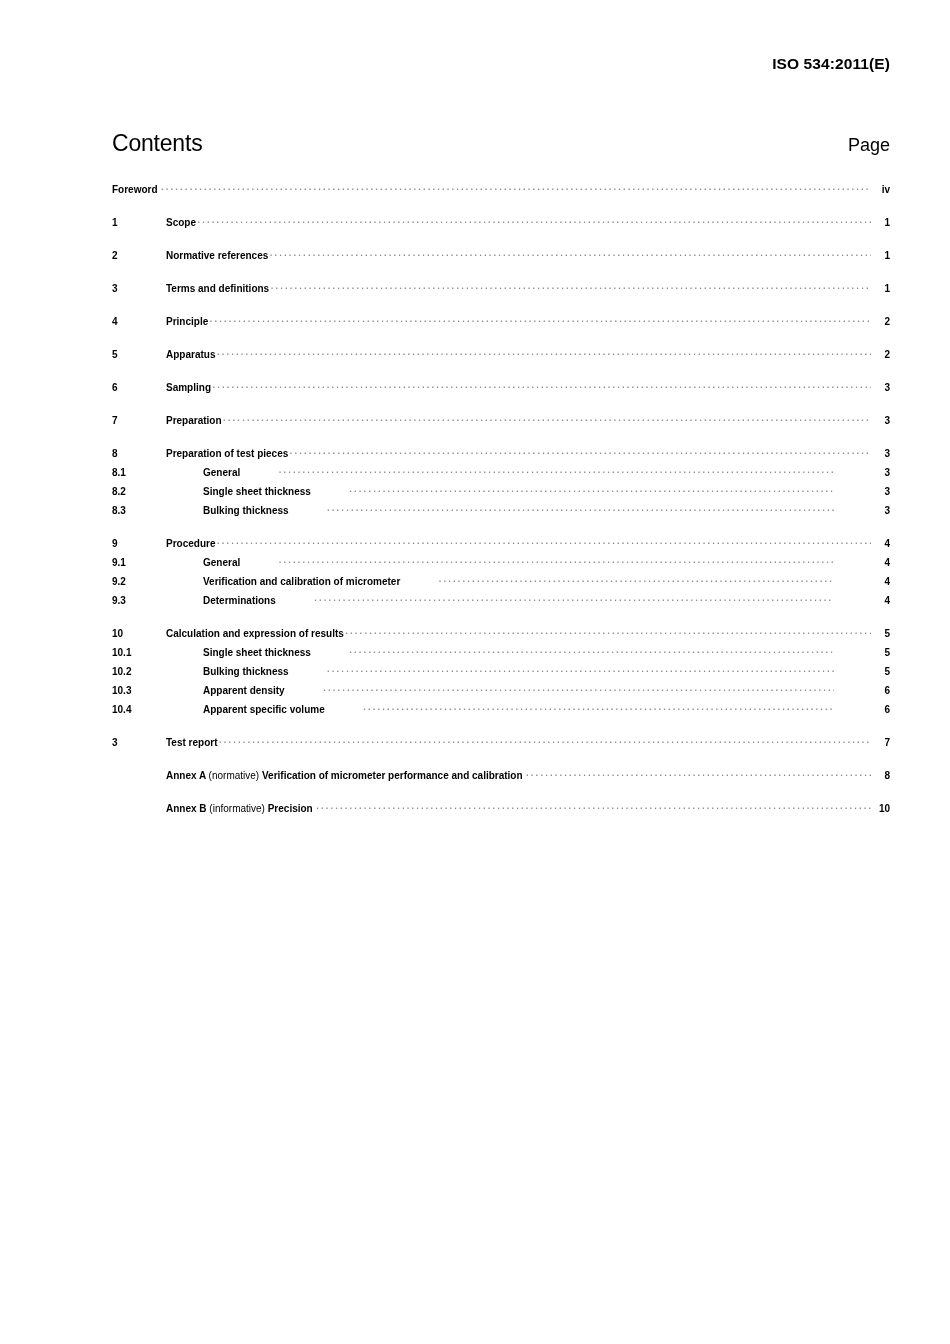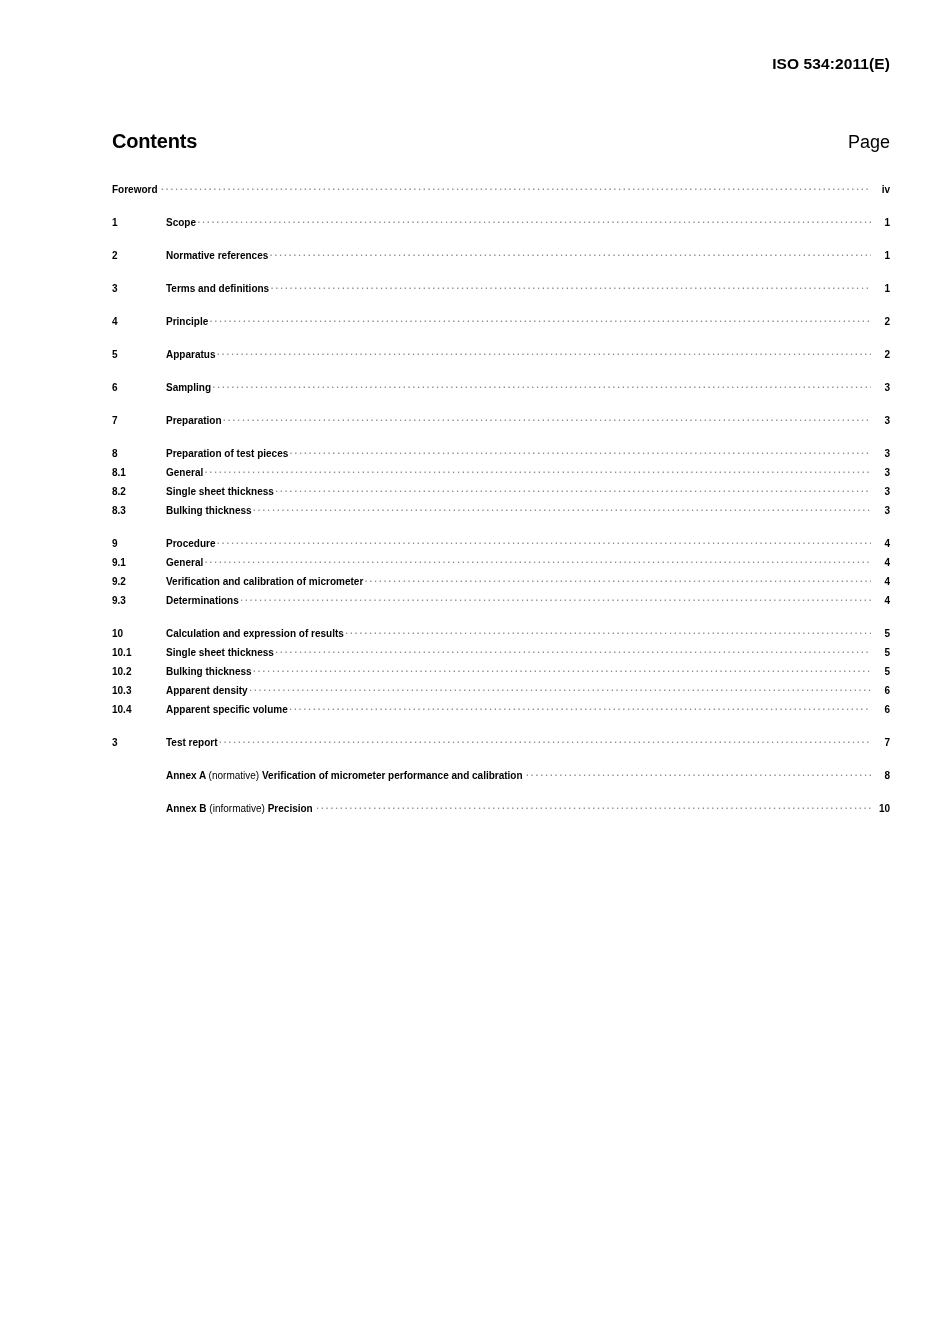--- a/index.html
+++ b/index.html
@@ -34,22 +34,22 @@
   .toc-title-row {
     position: absolute;
     top: 130px;
     left: 112px;
     width: 778px;
     display: flex;
     align-items: baseline;
     justify-content: space-between;
   }
   .toc-title {
-    font-size: 20px;
-    font-weight: bold;
+    font-size: 23px;
+    font-weight: normal;
     letter-spacing: -0.2px;
   }
   .toc-page-label {
     font-size: 18px;
     font-weight: normal;
   }
   
   .toc {
     position: absolute;
     top: 183px;
@@ -64,21 +64,21 @@
   }
   .toc-row {
     display: flex;
     align-items: baseline;
     width: 100%;
     font-size: 10px;
     line-height: 1.0;
     height: 19px;
   }
   .toc-row.lvl1 { font-weight: bold; }
-  .toc-row.lvl2 { font-weight: bold; }
+  .toc-row.lvl2 { font-weight: bold; gap: 37px; }
   .toc-row.annex { font-weight: bold; }
 
   .toc-num {
     flex: 0 0 auto;
     width: 54px;
     font-weight: bold;
     white-space: nowrap;
   }
   .toc-label {
     flex: 0 0 auto;

